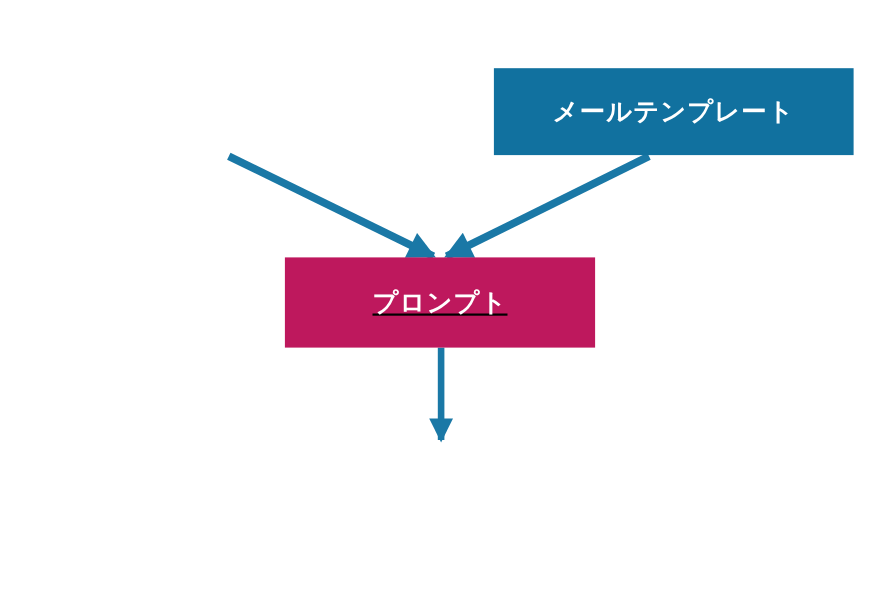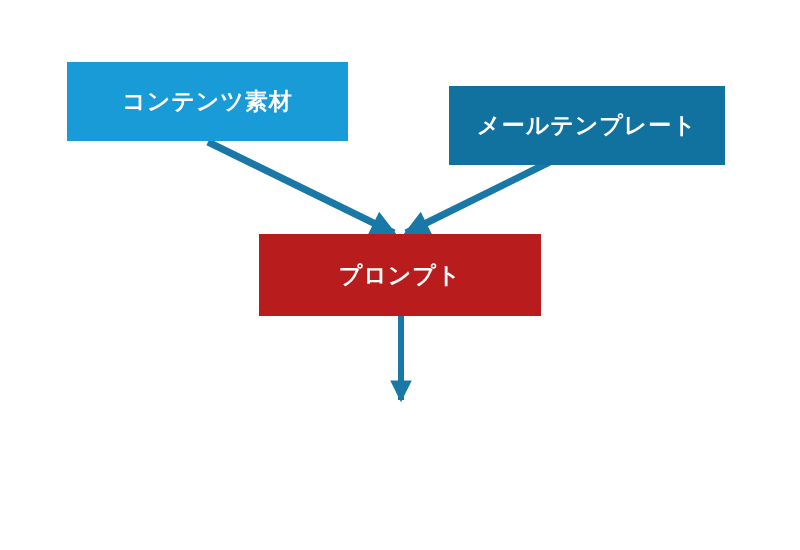--- a/index.html
+++ b/index.html
@@ -29,46 +29,43 @@
     box-sizing: border-box;
   }
   .node .label {
     font-size: 23px;
     font-weight: 700;
     letter-spacing: 1px;
     white-space: nowrap;
     text-align: center;
   }
   .n1 { left: 67px;  top: 62px;  width: 281px; height: 79px; }
-  .n2 { left: 449px; top: 62px;  width: 276px; height: 79px; margin-top: 24px; }
+  .n2 { left: 449px; top: 62px;  width: 327px; height: 79px; }
   .n3 { left: 259px; top: 234px; width: 282px; height: 82px; }
   .n4 { left: 258px; top: 405px; width: 283px; height: 82px; }
 </style>
 </head>
 <body>
 
 <div class="canvas">
 
   <svg class="edges" width="800" height="550" viewBox="0 0 800 550">
     <defs>
       <marker id="ah" viewBox="0 0 10 10" refX="9" refY="5" markerWidth="4.2" markerHeight="3.6" orient="auto-start-reverse">
         <path d="M0,0 L10,5 L0,10 Z" fill="#1A78A6"></path>
       </marker>
     </defs>
     <line x1="208" y1="142" x2="394" y2="233" stroke-width="7" stroke-linecap="butt" marker-end="url(#ah)" stroke="#1A78A6"></line>
     <line x1="590" y1="142" x2="406" y2="233" stroke-width="7" stroke-linecap="butt" marker-end="url(#ah)" stroke="#1A78A6"></line>
     <line x1="401" y1="316" x2="401" y2="400" stroke-width="6" stroke-linecap="butt" marker-end="url(#ah)" stroke="#1A78A6"></line>
   </svg>
 
-  <div class="node n1" style="background-color: rgb(24, 155, 214);">
-    <span class="label" style="color: rgb(255, 255, 255);">コンテンツ素材</span>
-  </div>
 
   <div class="node n2" style="background-color: rgb(17, 113, 159);">
     <span class="label" style="color: rgb(255, 255, 255);">メールテンプレート</span>
   </div>
 
-  <div class="node n3" style="background-color: #b91c1c;">
+  <div class="node n3" style="background-color: #be185d; text-decoration: underline;">
     <span class="label" style="color: rgb(255, 255, 255);">プロンプト</span>
   </div>
 
 
 </div>
 
 </body></html>

